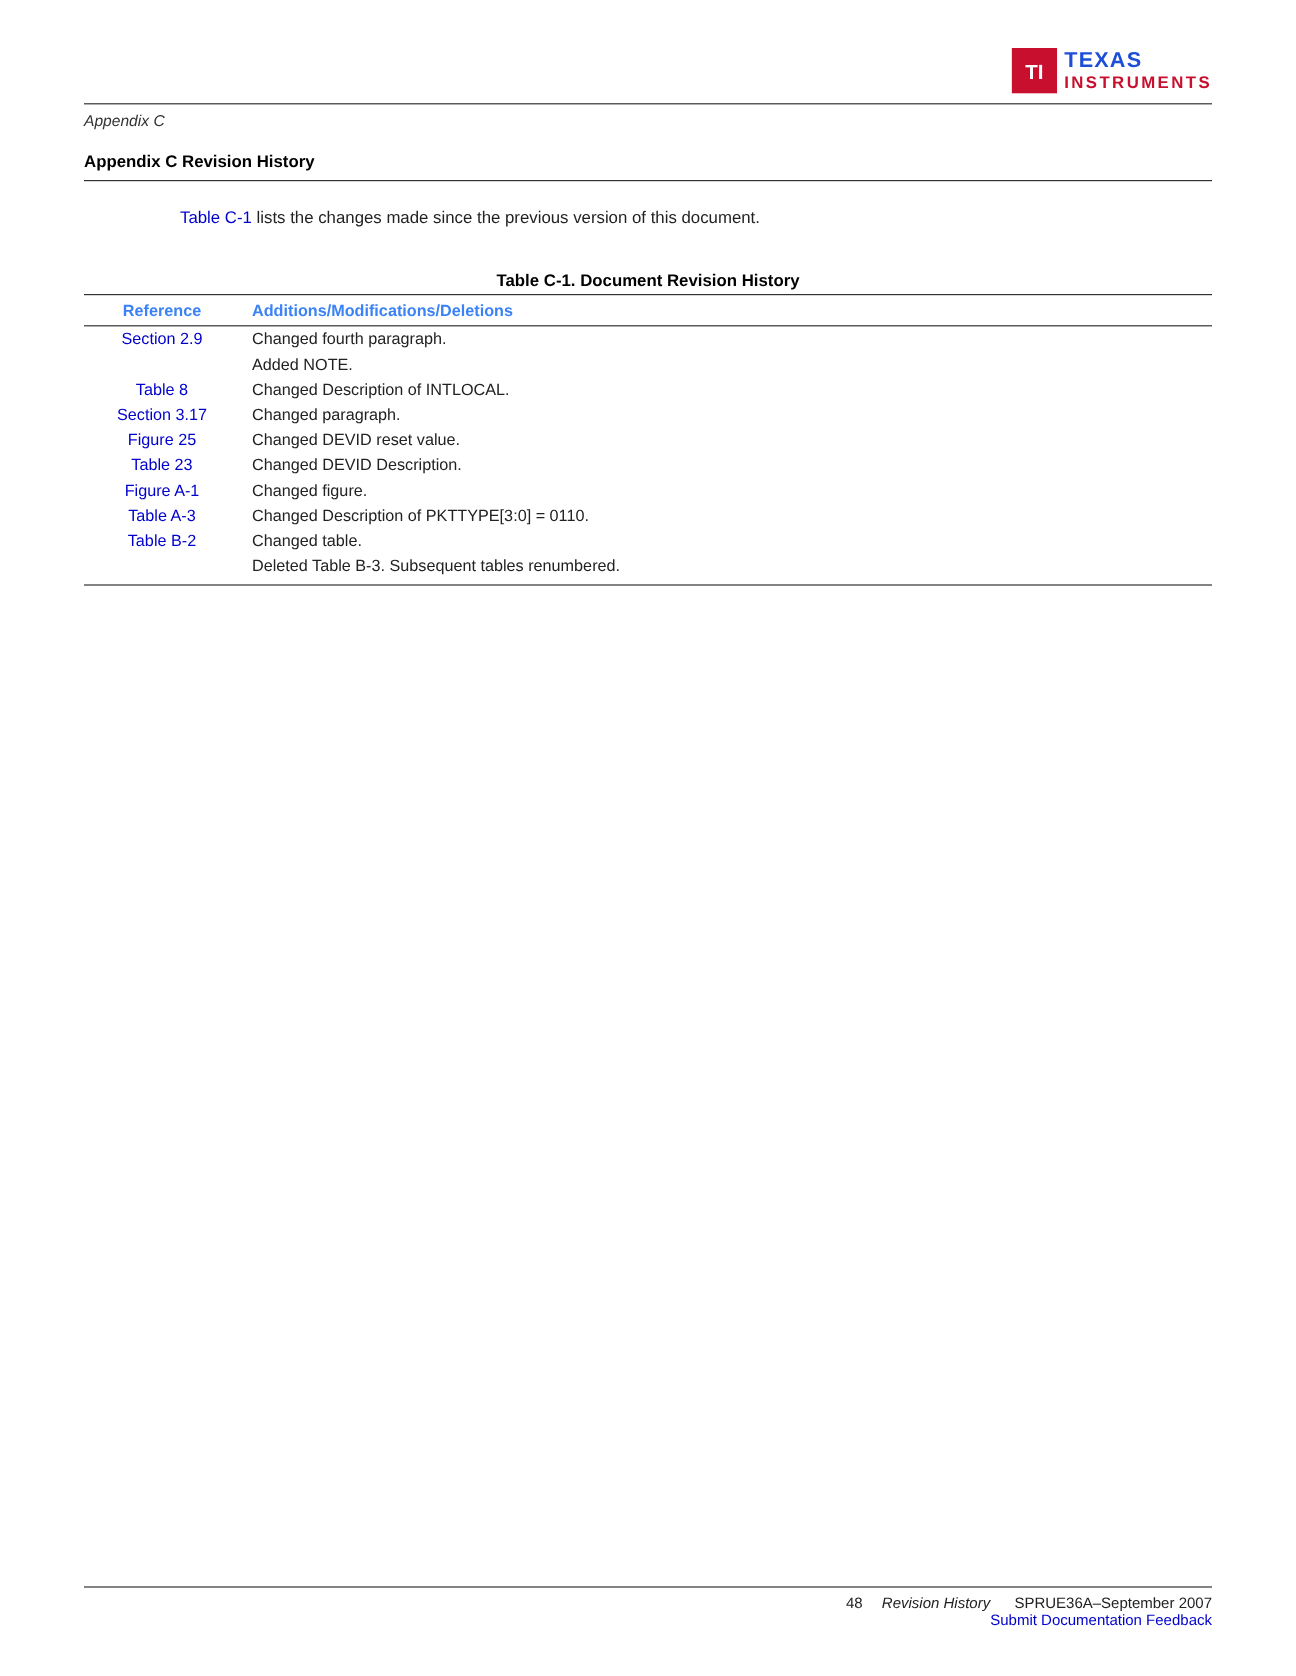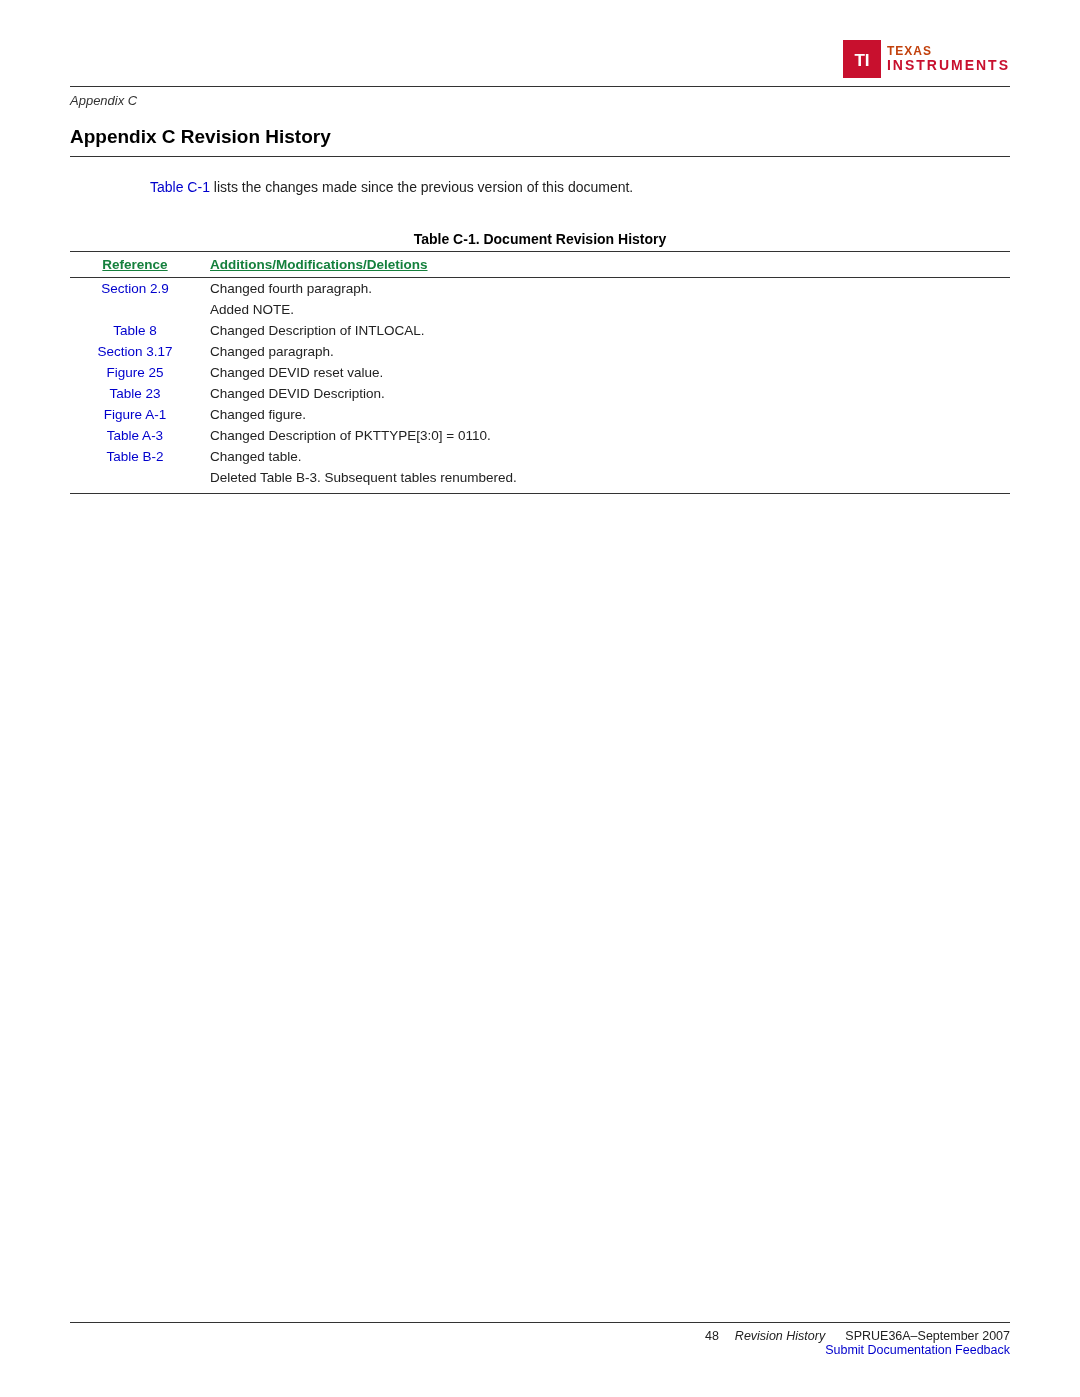--- a/index.html
+++ b/index.html
@@ -43,23 +43,23 @@
       height: 38px;
     }
 
     .ti-logo-text {
       display: flex;
       flex-direction: column;
       line-height: 1.1;
     }
 
     .ti-logo-text span:first-child {
-      font-size: 12px;
-      font-weight: bold;
-      color: #c2410c;
+      font-size: 18px;
+      font-weight: bold;
+      color: #1d4ed8;
       letter-spacing: 1px;
     }
 
     .ti-logo-text span:last-child {
       font-size: 14px;
       font-weight: bold;
       color: #c8102e;
       letter-spacing: 2px;
     }
 
@@ -73,21 +73,21 @@
     
     .section-label {
       font-style: italic;
       font-size: 13px;
       color: #333;
       margin-bottom: 18px;
     }
 
     
     .appendix-title {
-      font-size: 19px;
+      font-size: 14px;
       font-weight: bold;
       color: #000;
       margin-bottom: 22px;
       border-bottom: 1.5px solid #333;
       padding-bottom: 8px;
     }
 
     
     .intro-paragraph {
       font-size: 14px;
@@ -121,22 +121,21 @@
     .revision-table thead tr {
       border-top: 1.5px solid #333;
       border-bottom: 1px solid #333;
     }
 
     .revision-table th {
       padding: 5px 10px 5px 10px;
       text-align: left;
       font-weight: bold;
       font-size: 13.5px;
-      color: #15803d;
-      text-decoration: underline;
+      color: #3b82f6;
     }
 
     .revision-table th.ref-col {
       width: 130px;
       text-align: center;
     }
 
     .revision-table td {
       padding: 3px 10px 3px 10px;
       vertical-align: top;

